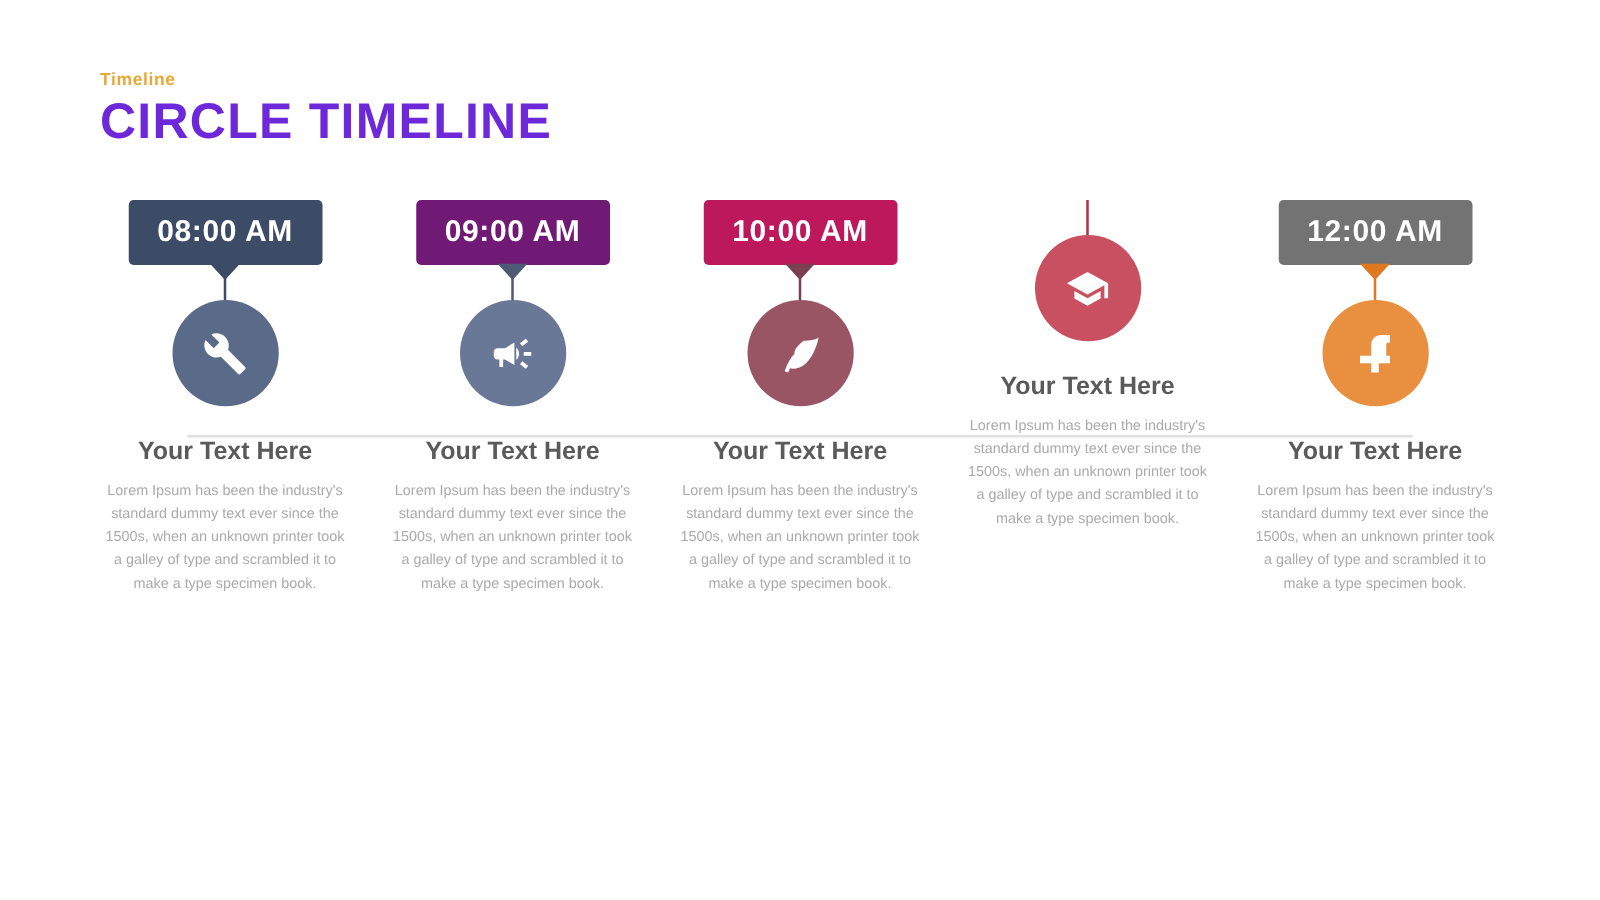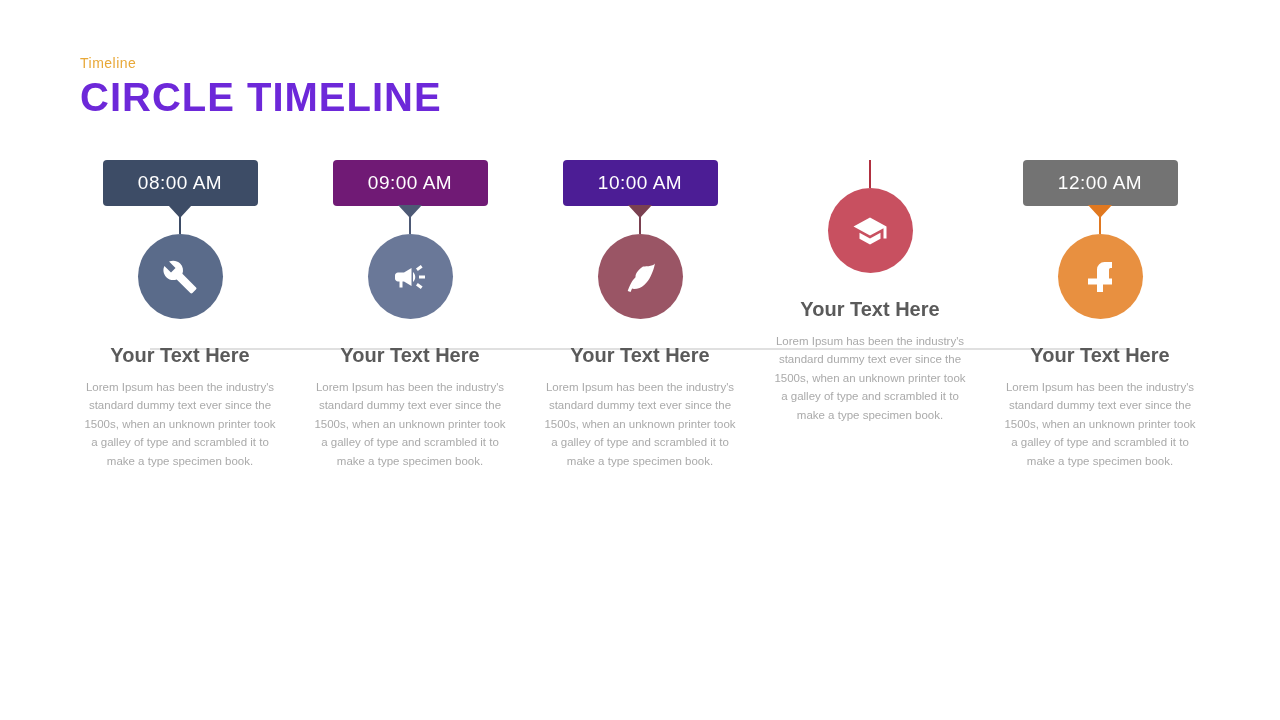--- a/index.html
+++ b/index.html
@@ -18,21 +18,21 @@
       padding: 55px 80px 40px 80px;
     }
 
     .header {
       margin-bottom: 40px;
     }
 
     .header-subtitle {
       font-size: 14px;
       color: #e8a838;
-      font-weight: 400;
+      font-weight: 700;
       letter-spacing: 0.5px;
       margin-bottom: 4px;
     }
 
     .header-title {
       font-size: 40px;
       font-weight: 800;
       color: #6d28d9;
       letter-spacing: 1px;
       text-transform: uppercase;
@@ -85,22 +85,22 @@
       bottom: -12px;
       left: 50%;
       transform: translateX(-50%);
       width: 0;
       height: 0;
       border-left: 12px solid transparent;
       border-right: 12px solid transparent;
     }
 
     .time-label {
-      font-size: 19px;
-      font-weight: 400;
+      font-size: 24px;
+      font-weight: 700;
       color: #ffffff;
       letter-spacing: 0.5px;
     }
 
     
     .connector {
       width: 2px;
       height: 28px;
       margin-top: 0;
     }
@@ -142,21 +142,21 @@
     .color-1 { background-color: #3d4c66; }
     .color-1::after { border-top: 13px solid #3d4c66; }
     .connector-1 { background: #3d4c66; }
     .circle-1 { background-color: #5a6b8a; }
 
     .color-2 { background-color: #701a75; }
     .color-2::after { border-top: 13px solid #4d5975; }
     .connector-2 { background: #4d5975; }
     .circle-2 { background-color: #6a7898; }
 
-    .color-3 { background-color: #4c1d95; align-items: center; }
+    .color-3 { background-color: #be185d; align-items: center; }
     .color-3::after { border-top: 13px solid #7a4050; }
     .connector-3 { background: #7a4050; }
     .circle-3 { background-color: #9a5565; }
 
     .color-4 { background-color: #b03040; }
     .color-4::after { border-top: 13px solid #b03040; }
     .connector-4 { background: #b03040; }
     .circle-4 { background-color: #c85060; }
 
     .color-5 { background-color: #737373; }

